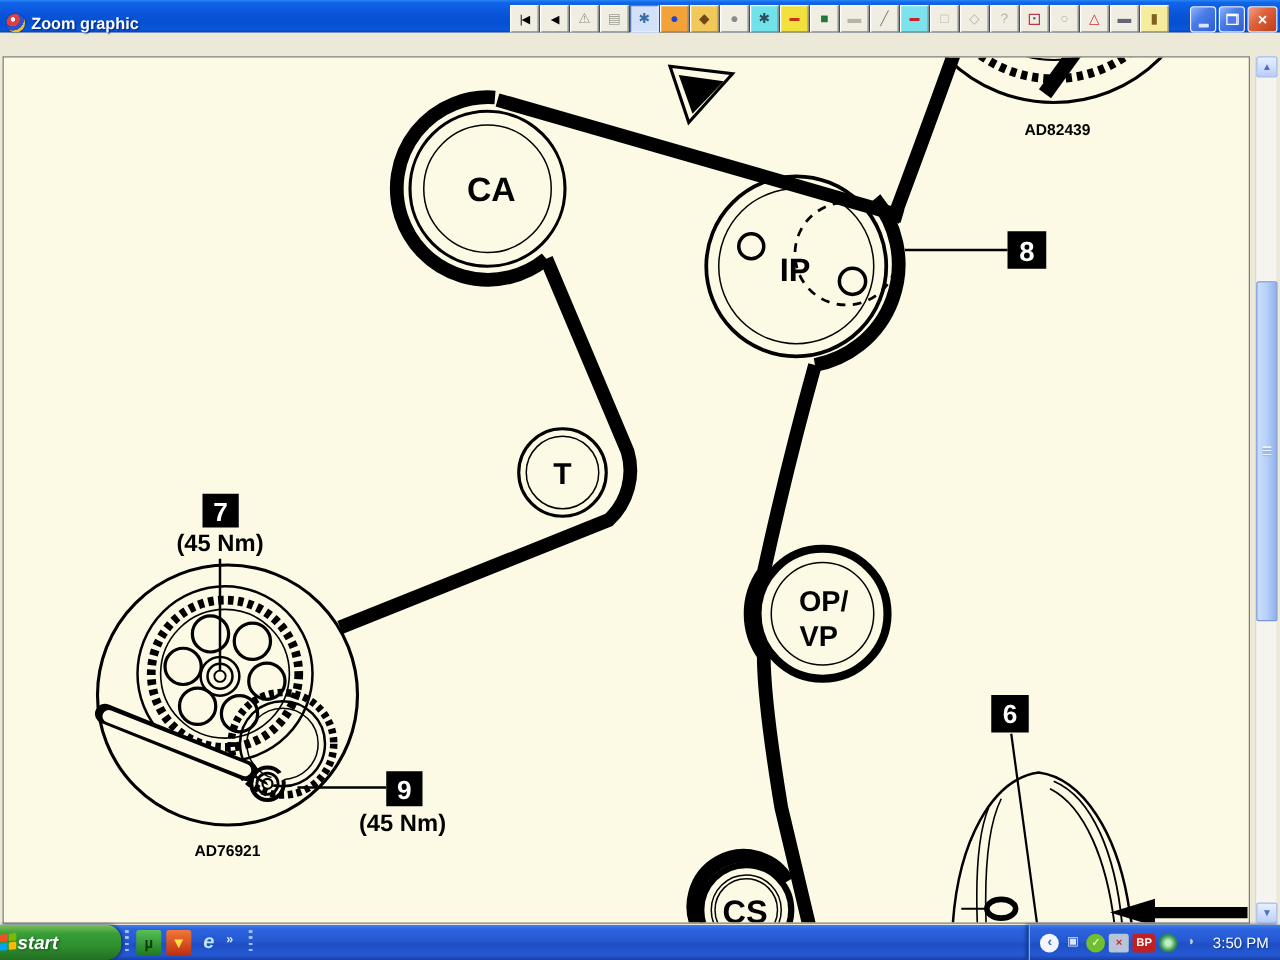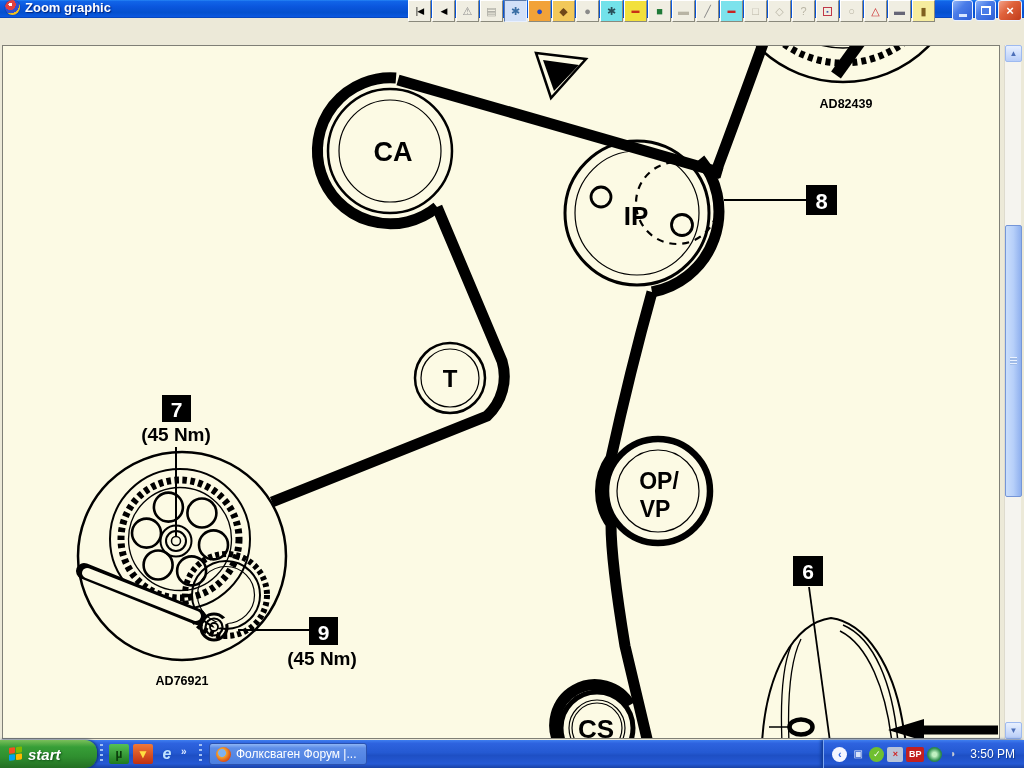--- a/index.html
+++ b/index.html
@@ -1,22 +1,22 @@
 <!DOCTYPE html>
 <html><head>
 <meta charset="utf-8">
 <style>
   html,body{margin:0;padding:0;background:#000;}
   .screen{position:relative;width:1024px;height:768px;overflow:hidden;
     font-family:"Liberation Sans",sans-serif;background:#ECE9D8;}
 
   
-  .titlebar{position:absolute;top:0;left:0;right:0;height:18px;
+  .titlebar{position:absolute;top:0;left:0;right:0;height:26px;
     background:linear-gradient(180deg,#2787F5 0%,#1164E8 8%,#0A55DC 40%,#0450CE 70%,#0A57DF 92%,#063EAD 100%);
-    display:flex;align-items:flex-start;padding:0 2px 0 5px;box-sizing:border-box;}
+    display:flex;align-items:flex-end;padding:0 2px 0 5px;box-sizing:border-box;}
   .app-icon{width:15px;height:15px;border-radius:50%;margin-right:5px;flex:none;
     background:radial-gradient(circle at 35% 30%,#ffffff 0 12%,#e04040 13% 38%,#3050d0 39% 62%,#f0c020 63% 80%,#30a040 81%);
     box-shadow:0 0 1px #013;}
   .wtitle{color:#fff;font-weight:bold;font-size:13px;text-shadow:1px 1px 1px #00237E;white-space:nowrap;}
   .tb-group{margin-left:auto;display:flex;align-items:center;}
   .tbtn{width:23px;height:22px;margin-right:1px;background:#F0EEE2;
     border:1px solid;border-color:#FFFFFF #8A897C #8A897C #FFFFFF;box-sizing:border-box;
     display:flex;align-items:center;justify-content:center;font-size:11px;line-height:1;overflow:hidden;}
   .tb2{color:#909090;}
   .tb3{color:#A0A098;}
@@ -70,22 +70,22 @@
   .sthumb{position:absolute;left:0;top:180px;width:17px;height:272px;border-radius:2px;
     background:linear-gradient(90deg,#CADEFC 0%,#B6CFF9 50%,#8FB0EE 100%);
     border:1px solid #7596D8;box-sizing:border-box;}
   .sthumb::after{content:"";position:absolute;left:4px;right:4px;top:50%;height:8px;margin-top:-4px;
     background:repeating-linear-gradient(180deg,#EAF2FF 0 1px,#9FBBE8 1px 3px);}
 
   
   .taskbar{position:absolute;left:0;bottom:0;width:1024px;height:28px;
     background:linear-gradient(180deg,#3E7EF0 0%,#2E63DF 12%,#2459D2 45%,#1E4FC4 55%,#2559D4 85%,#1941A5 100%);
     display:flex;align-items:center;}
-  .start-btn{flex:none;height:28px;width:97px;display:flex;align-items:center;gap:5px;
-    padding-left:9px;box-sizing:border-box;border-radius:0 12px 12px 0;
+  .start-btn{flex:none;height:28px;width:97px;display:flex;align-items:center;gap:0;
+    box-sizing:border-box;border-radius:0 12px 12px 0;
     background:linear-gradient(180deg,#7ABF5A 0%,#379E37 25%,#2F8F2F 60%,#236F23 100%);
     box-shadow:1px 0 3px #0A2A6A;}
   .start-label{color:#fff;font-size:15px;font-weight:bold;font-style:italic;text-shadow:1px 1px 2px #14541A;}
   .winlogo{width:14px;height:14px;display:grid;grid-template-columns:6px 6px;grid-template-rows:6px 6px;gap:1px;transform:skewY(-6deg);}
   .winlogo span{border-radius:1px;}
   .wl-r{background:#F25022;} .wl-g{background:#7FBA00;} .wl-b{background:#00A4EF;} .wl-y{background:#FFB900;}
   .tb-sep{flex:none;width:3px;height:20px;margin:0 3px;
     background:repeating-linear-gradient(180deg,#9FBFF5 0 2px,rgba(0,0,0,0) 2px 5px);}
   .ql{flex:none;display:flex;align-items:center;gap:4px;padding:0 3px;}
   .ql-icon{width:20px;height:20px;border-radius:2px;display:flex;align-items:center;justify-content:center;
@@ -366,24 +366,20 @@
       <span class="start-label">start</span>
     </div>
     <span class="tb-sep"></span>
     <div class="ql">
       <span class="ql-icon ql-ut">µ</span>
       <span class="ql-icon ql-fg">▼</span>
       <span class="ql-icon ql-ie">e</span>
       <span class="ql-more">»</span>
     </div>
     <span class="tb-sep"></span>
-    <div class="task-btn task-1">
-      <span class="ff-icon"></span>
-      <span class="task-label">Фолксваген Форум |...</span>
-    </div>
     <div class="tray">
       <span class="tray-chevron">‹</span>
       <span class="tray-ico ti-display">▣</span>
       <span class="tray-ico ti-av">✓</span>
       <span class="tray-ico ti-net">×</span>
       <span class="tray-ico ti-lang">BP</span>
       <span class="tray-ico ti-cd">●</span>
       <span class="tray-ico ti-mouse">◗</span>
       <span class="clock">3:50 PM</span>
     </div>

